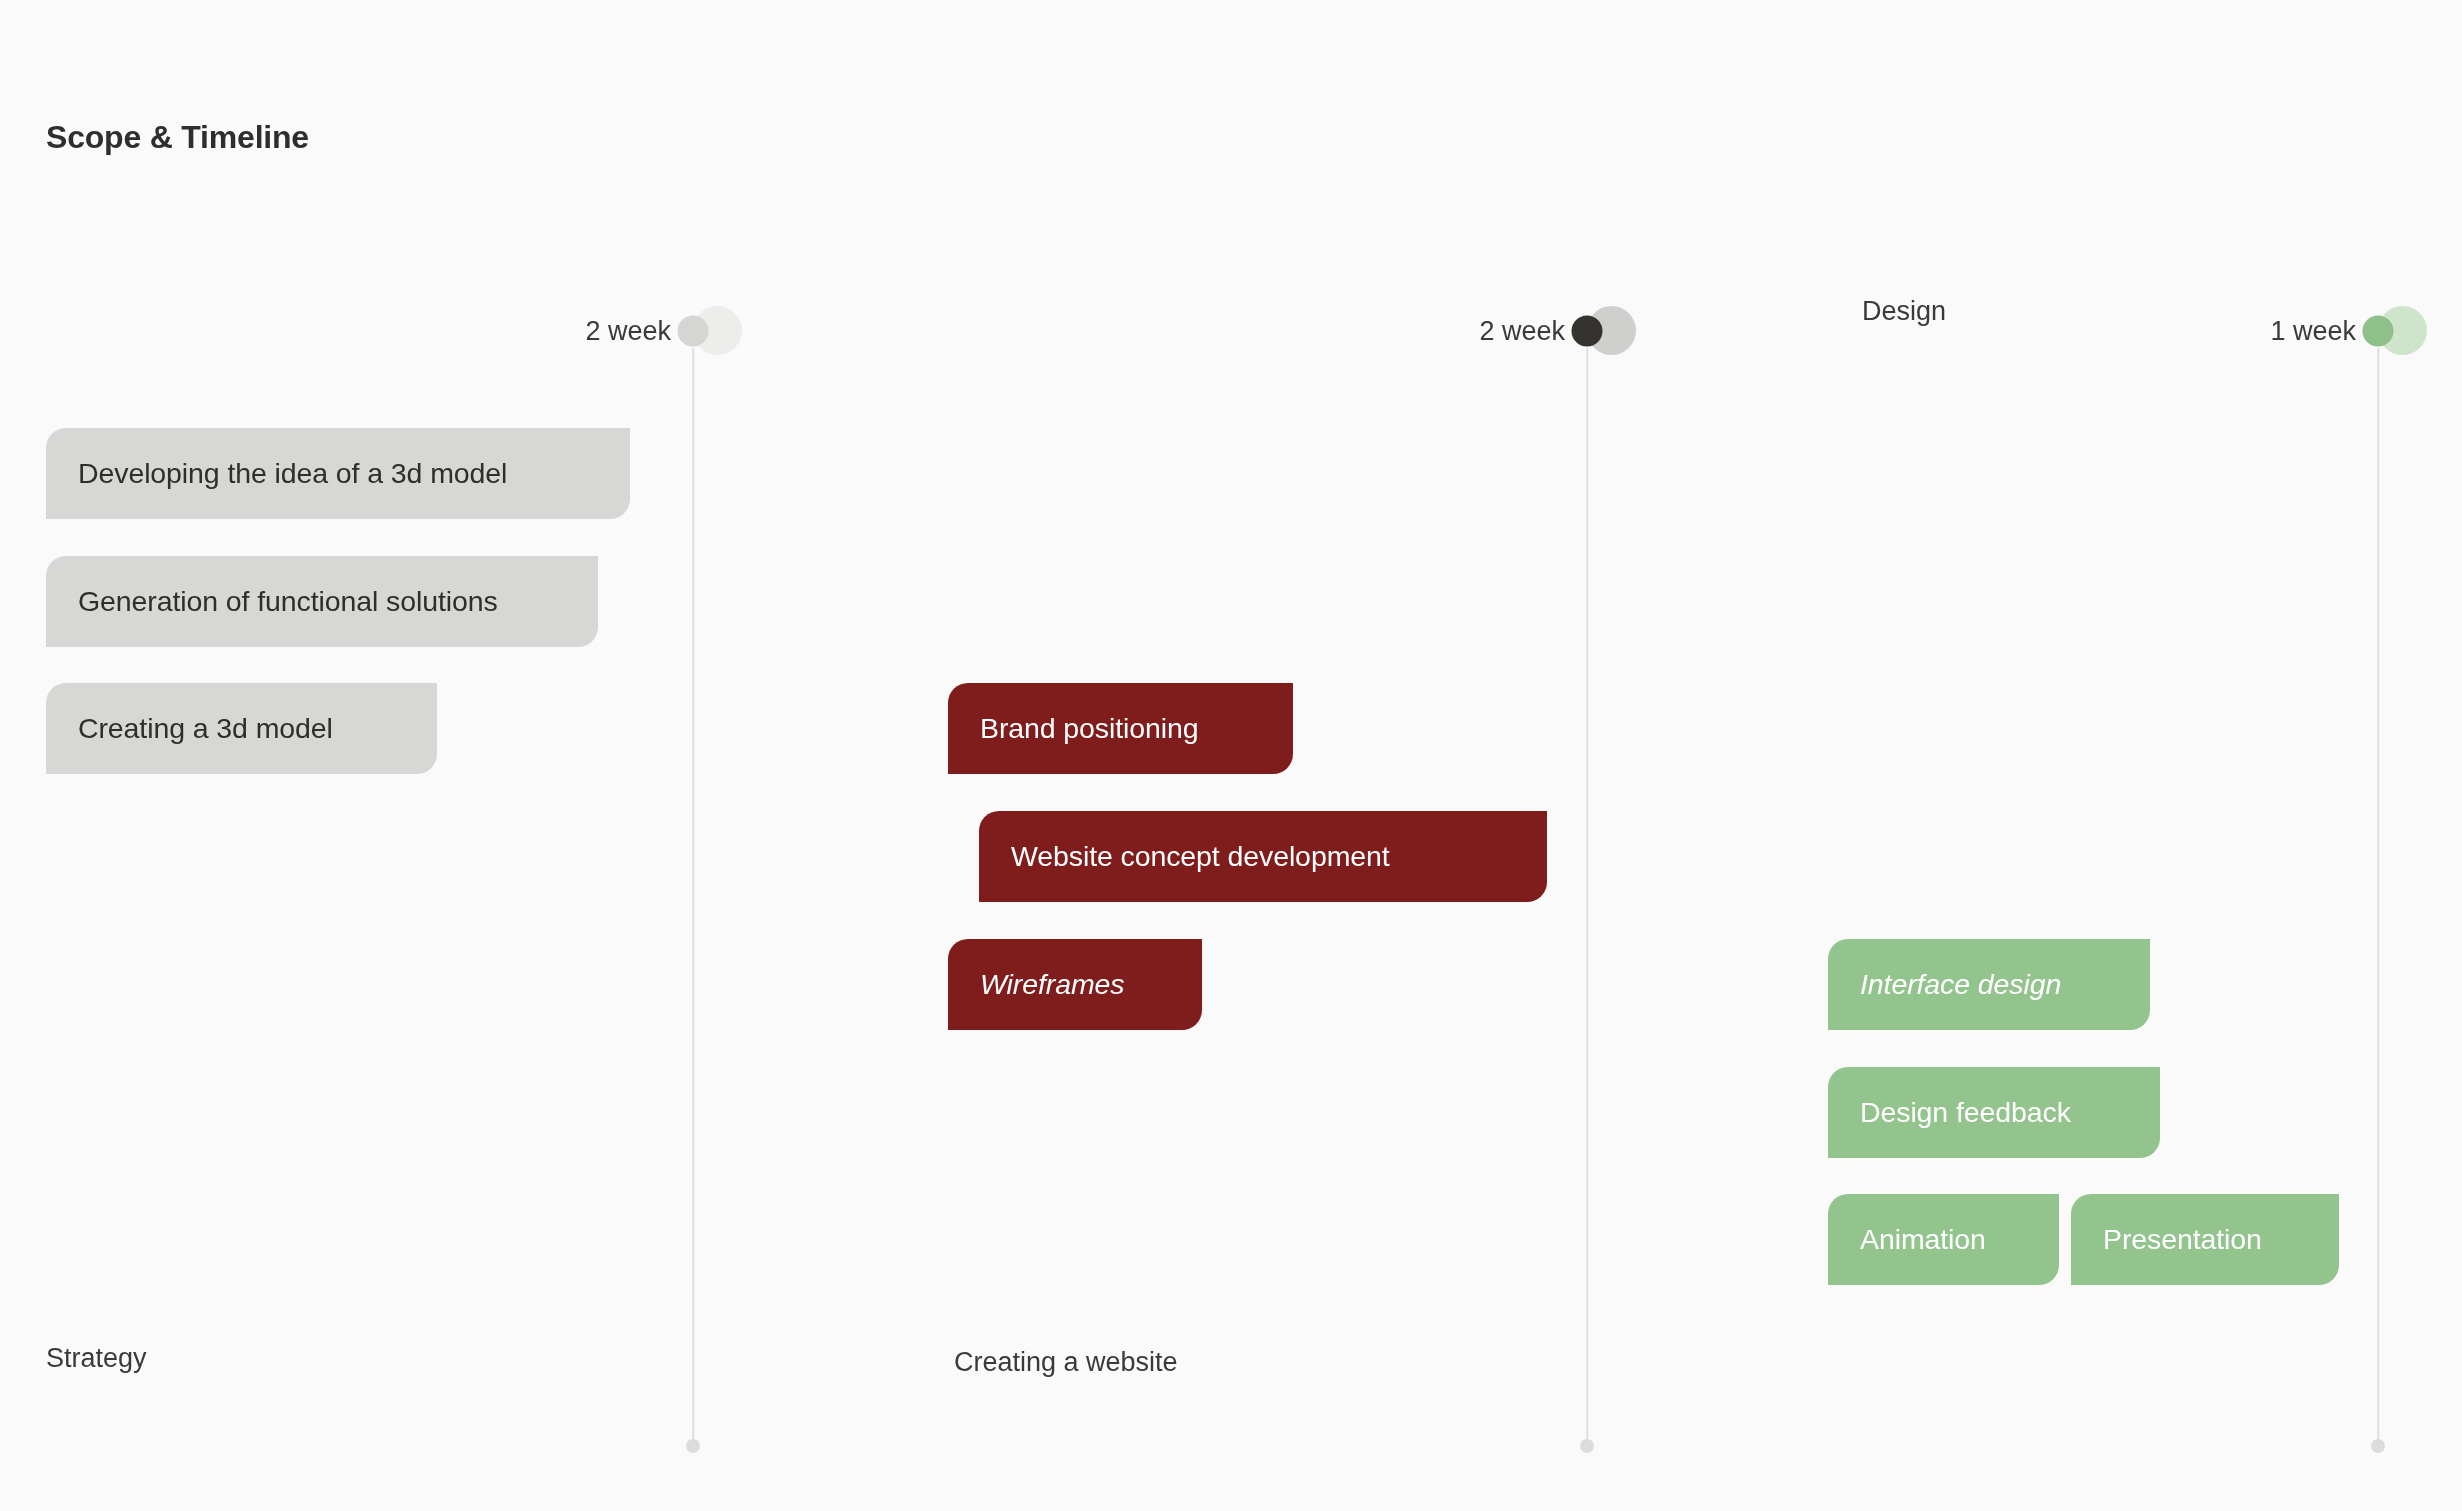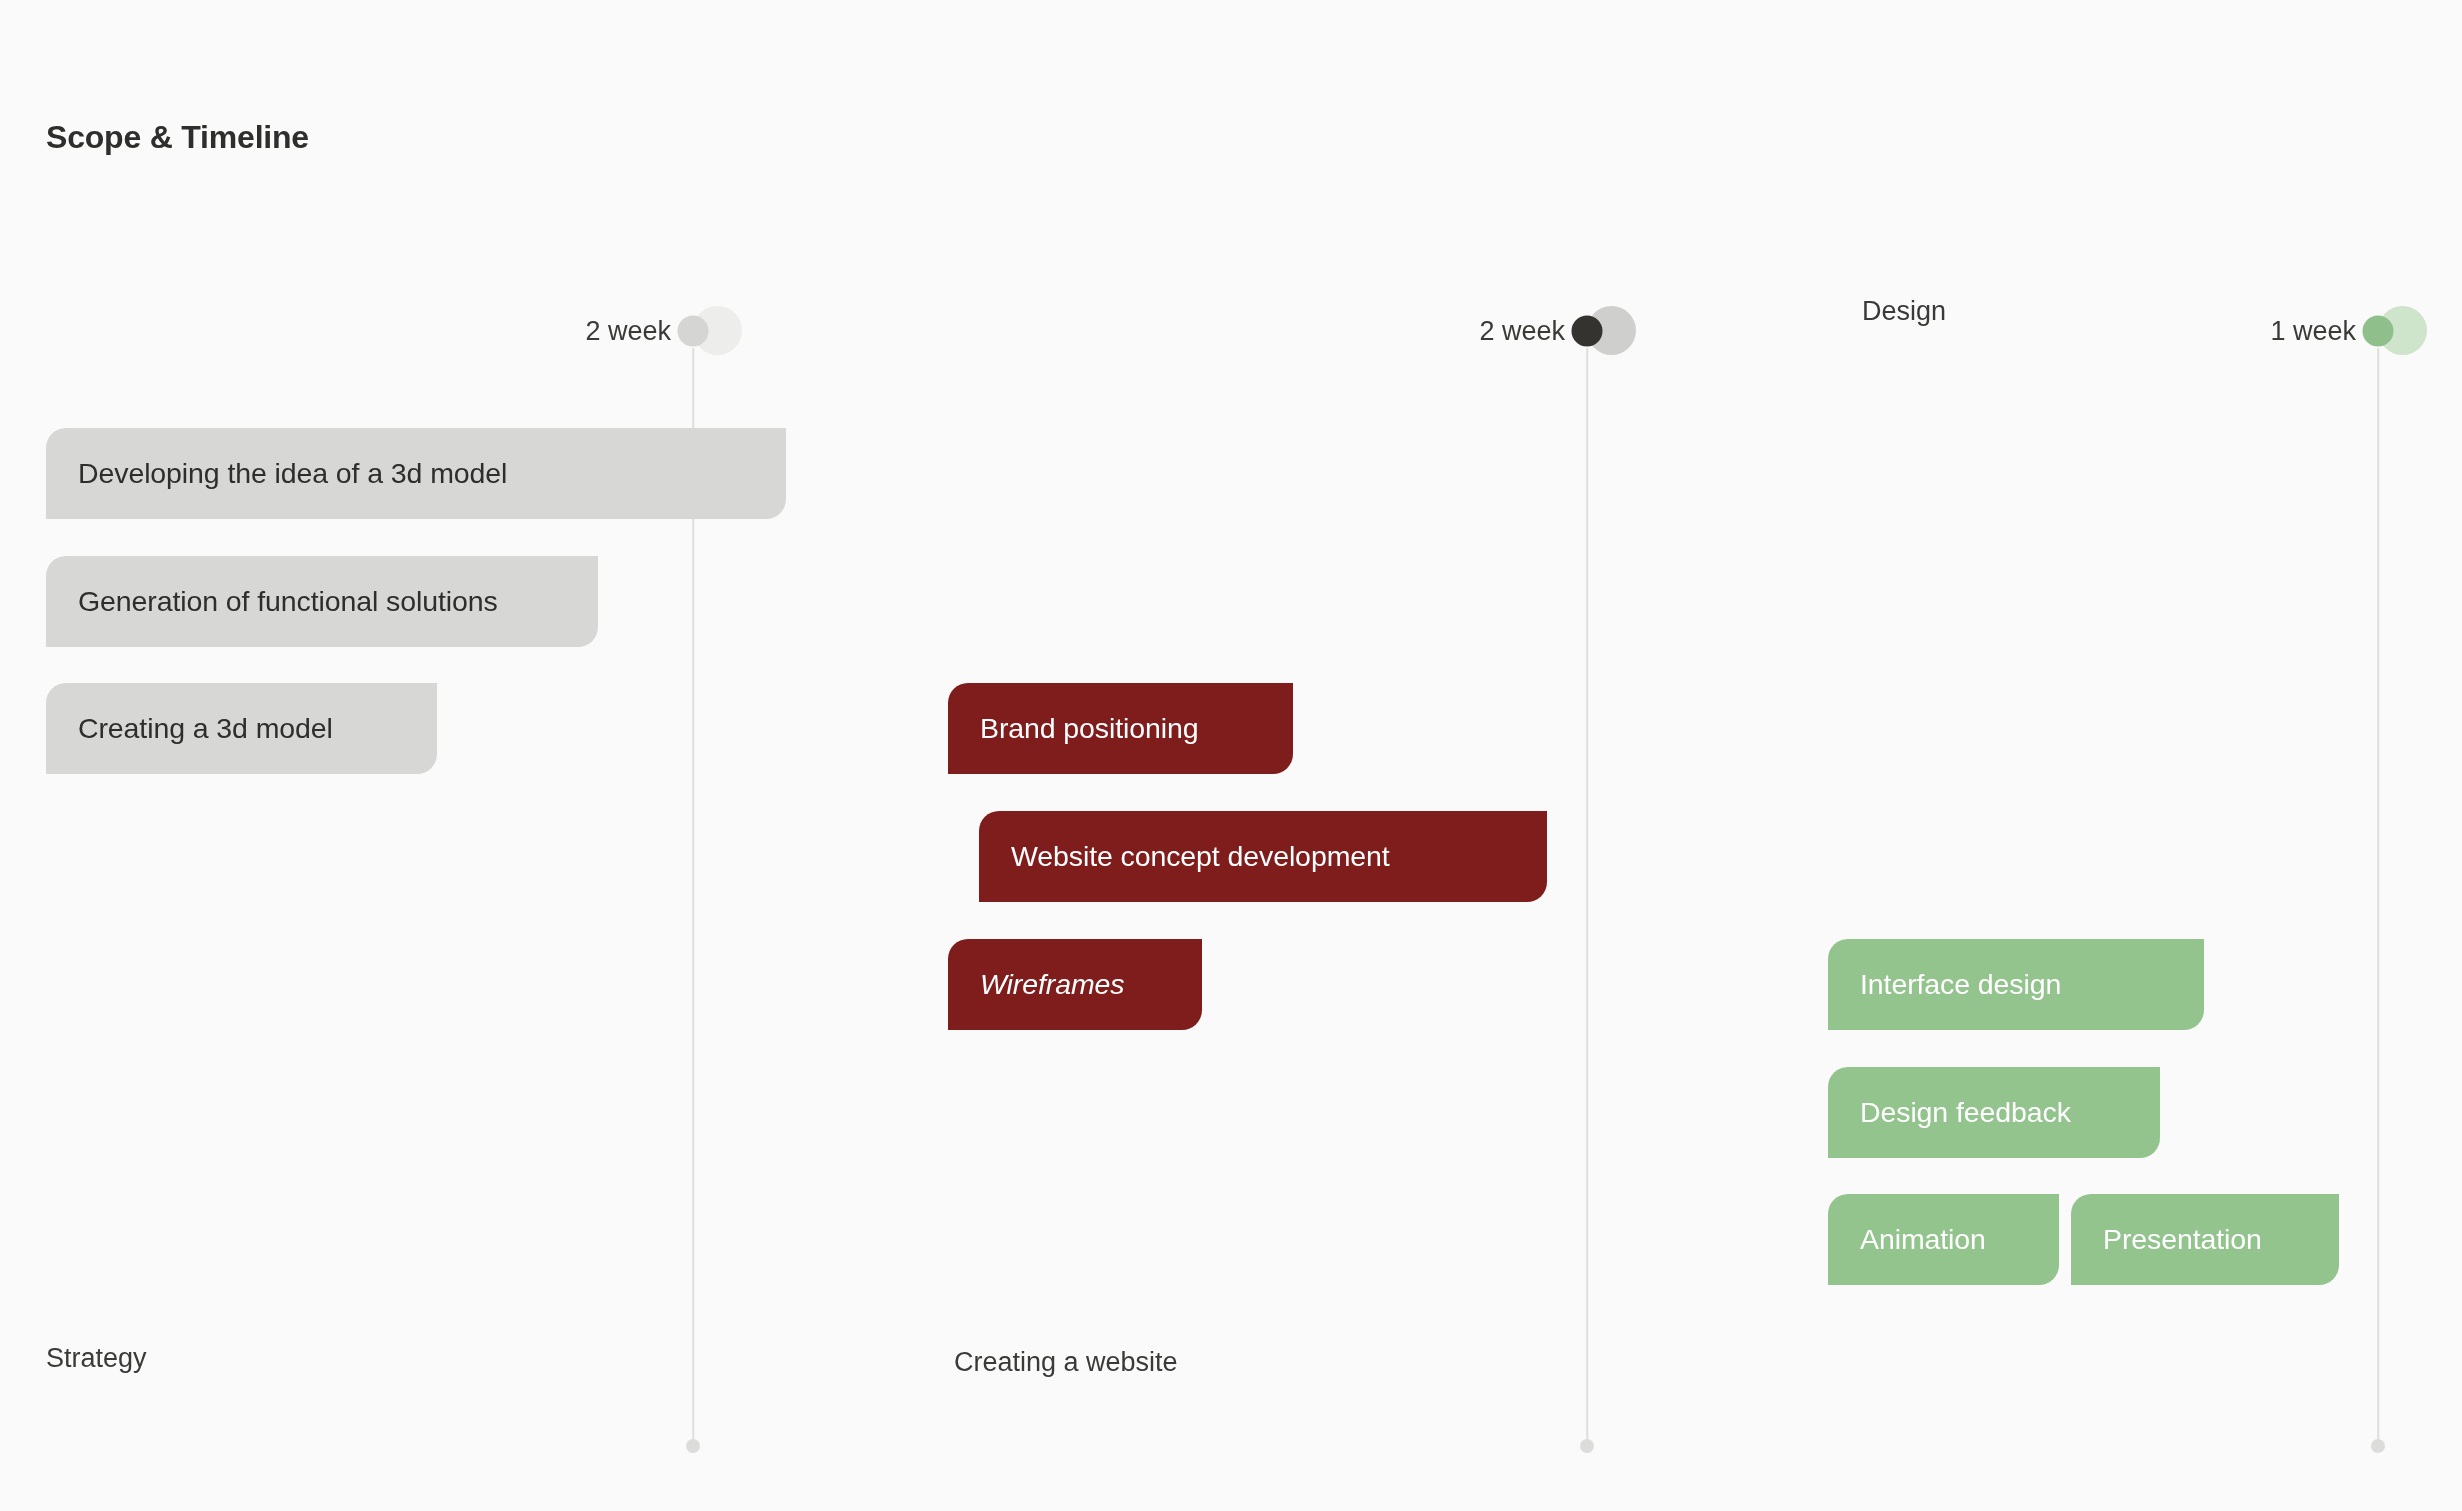--- a/index.html
+++ b/index.html
@@ -139,21 +139,21 @@
   <div class="page-title">Scope &amp; Timeline</div>
 
 <div class="axis gray" style="left: 693px;">
       <div class="axis-halo"></div>
       <div class="axis-dot"></div>
       <div class="axis-line"></div>
       <div class="axis-end-dot"></div>
     </div>
     <div class="duration-label" style="right: 1791px; top: 331px;">2 week</div>
     <div class="phase-label" style="left: 46px; top: 1343px;">Strategy</div>
-    <div class="task-card gray" style="left: 46px; top: 428px; width: 740px;">
+    <div class="task-card gray" style="left: 46px; top: 428px; width: 584px;">
       <span>Developing the idea of a 3d model</span>
     </div>
     <div class="task-card gray" style="left: 46px; top: 556px; width: 552px;">
       <span>Generation of functional solutions</span>
     </div>
     <div class="task-card gray" style="left: 46px; top: 683px; width: 391px;">
       <span>Creating a 3d model</span>
     </div>
     <div class="axis dark" style="left: 1587px;">
       <div class="axis-halo"></div>
@@ -173,21 +173,21 @@
       <span>Wireframes</span>
     </div>
     <div class="axis green" style="left: 2378px;">
       <div class="axis-halo"></div>
       <div class="axis-dot"></div>
       <div class="axis-line"></div>
       <div class="axis-end-dot"></div>
     </div>
     <div class="duration-label" style="right: 106px; top: 331px;">1 week</div>
     <div class="phase-label" style="left: 1862px; top: 296px;">Design</div>
-    <div class="task-card green" style="left: 1828px; top: 939px; width: 376px;">
+    <div class="task-card green" style="left: 1828px; top: 939px; width: 322px; font-style: italic;">
       <span>Interface design</span>
     </div>
     <div class="task-card green" style="left: 1828px; top: 1067px; width: 332px;">
       <span>Design feedback</span>
     </div>
     <div class="task-card green" style="left: 1828px; top: 1194px; width: 231px;">
       <span>Animation</span>
     </div>
     <div class="task-card green" style="left: 2071px; top: 1194px; width: 268px;">
       <span>Presentation</span>

